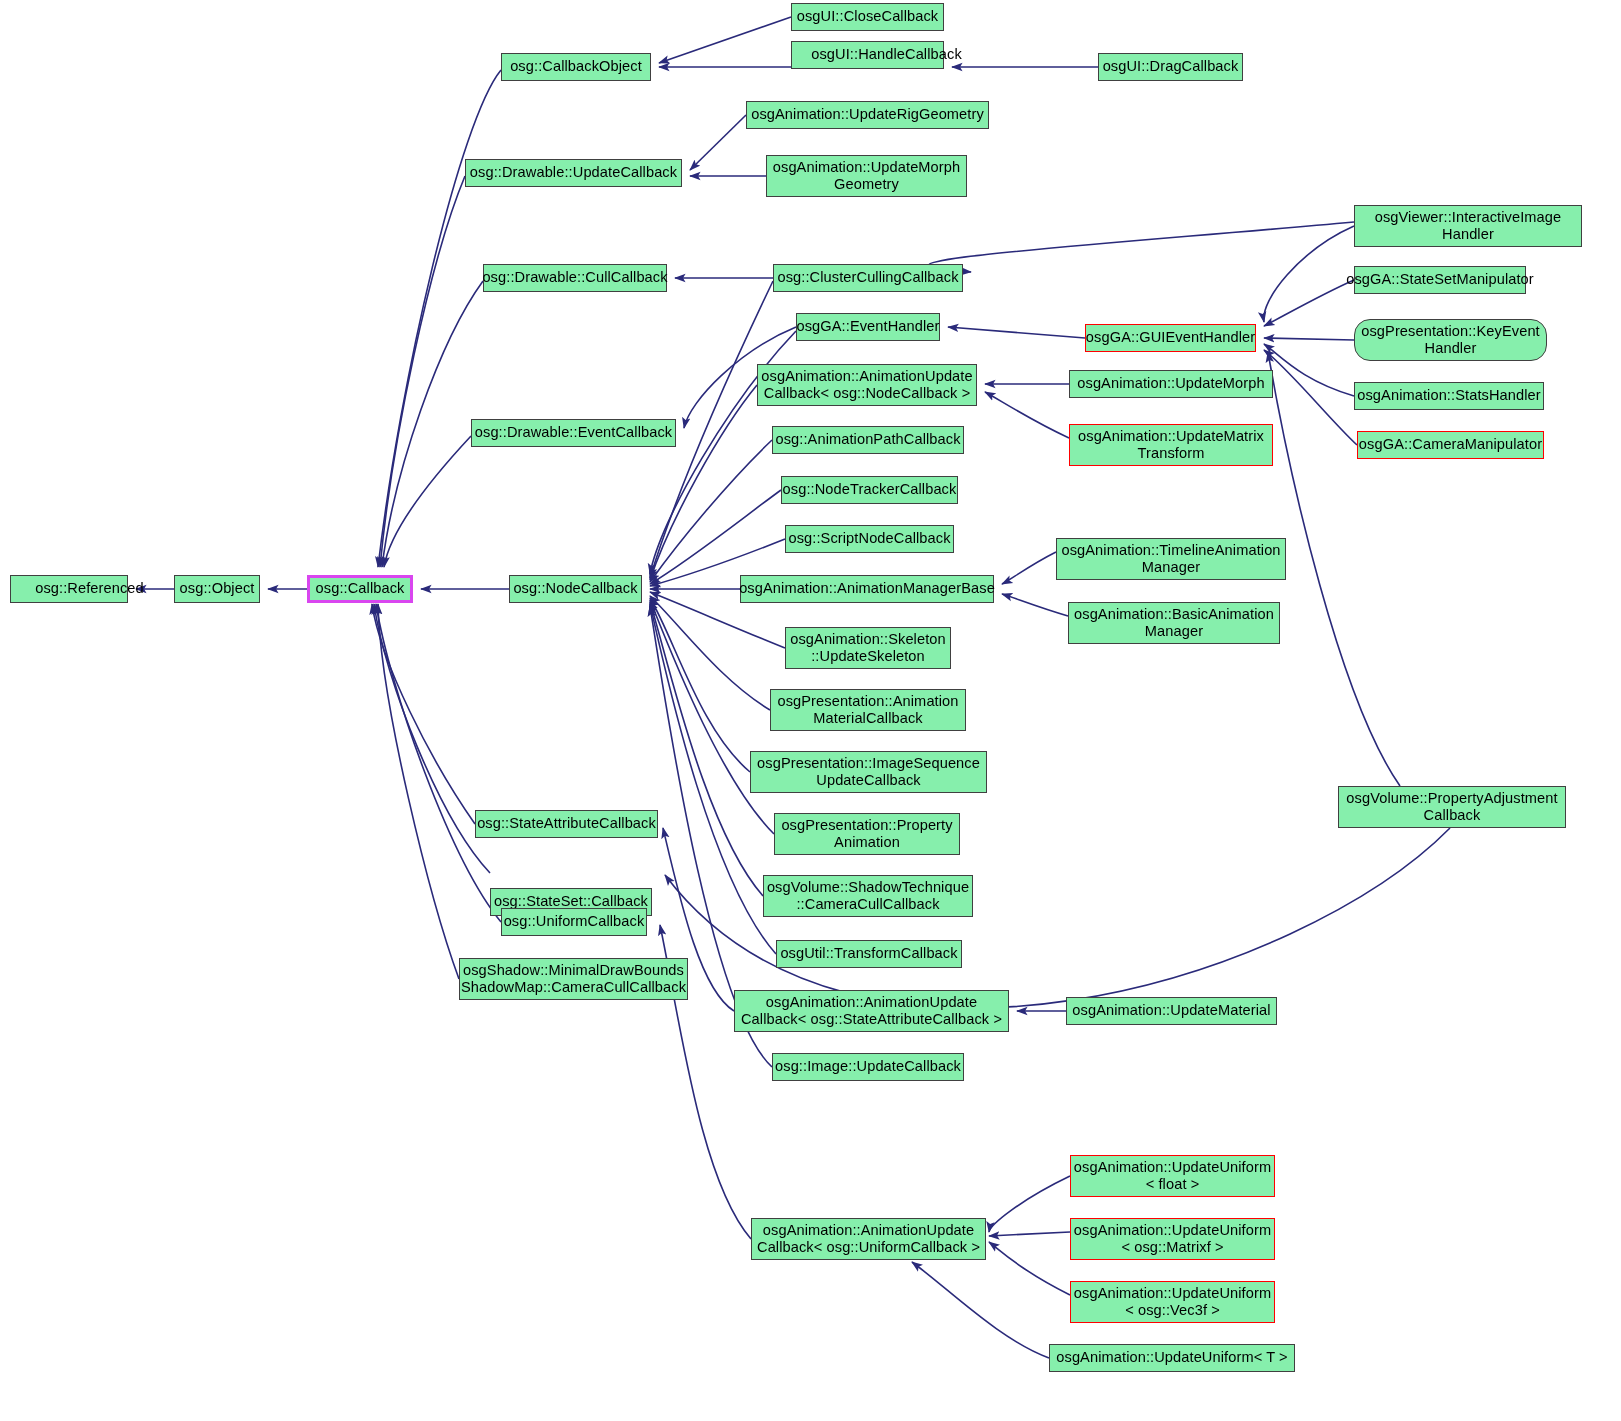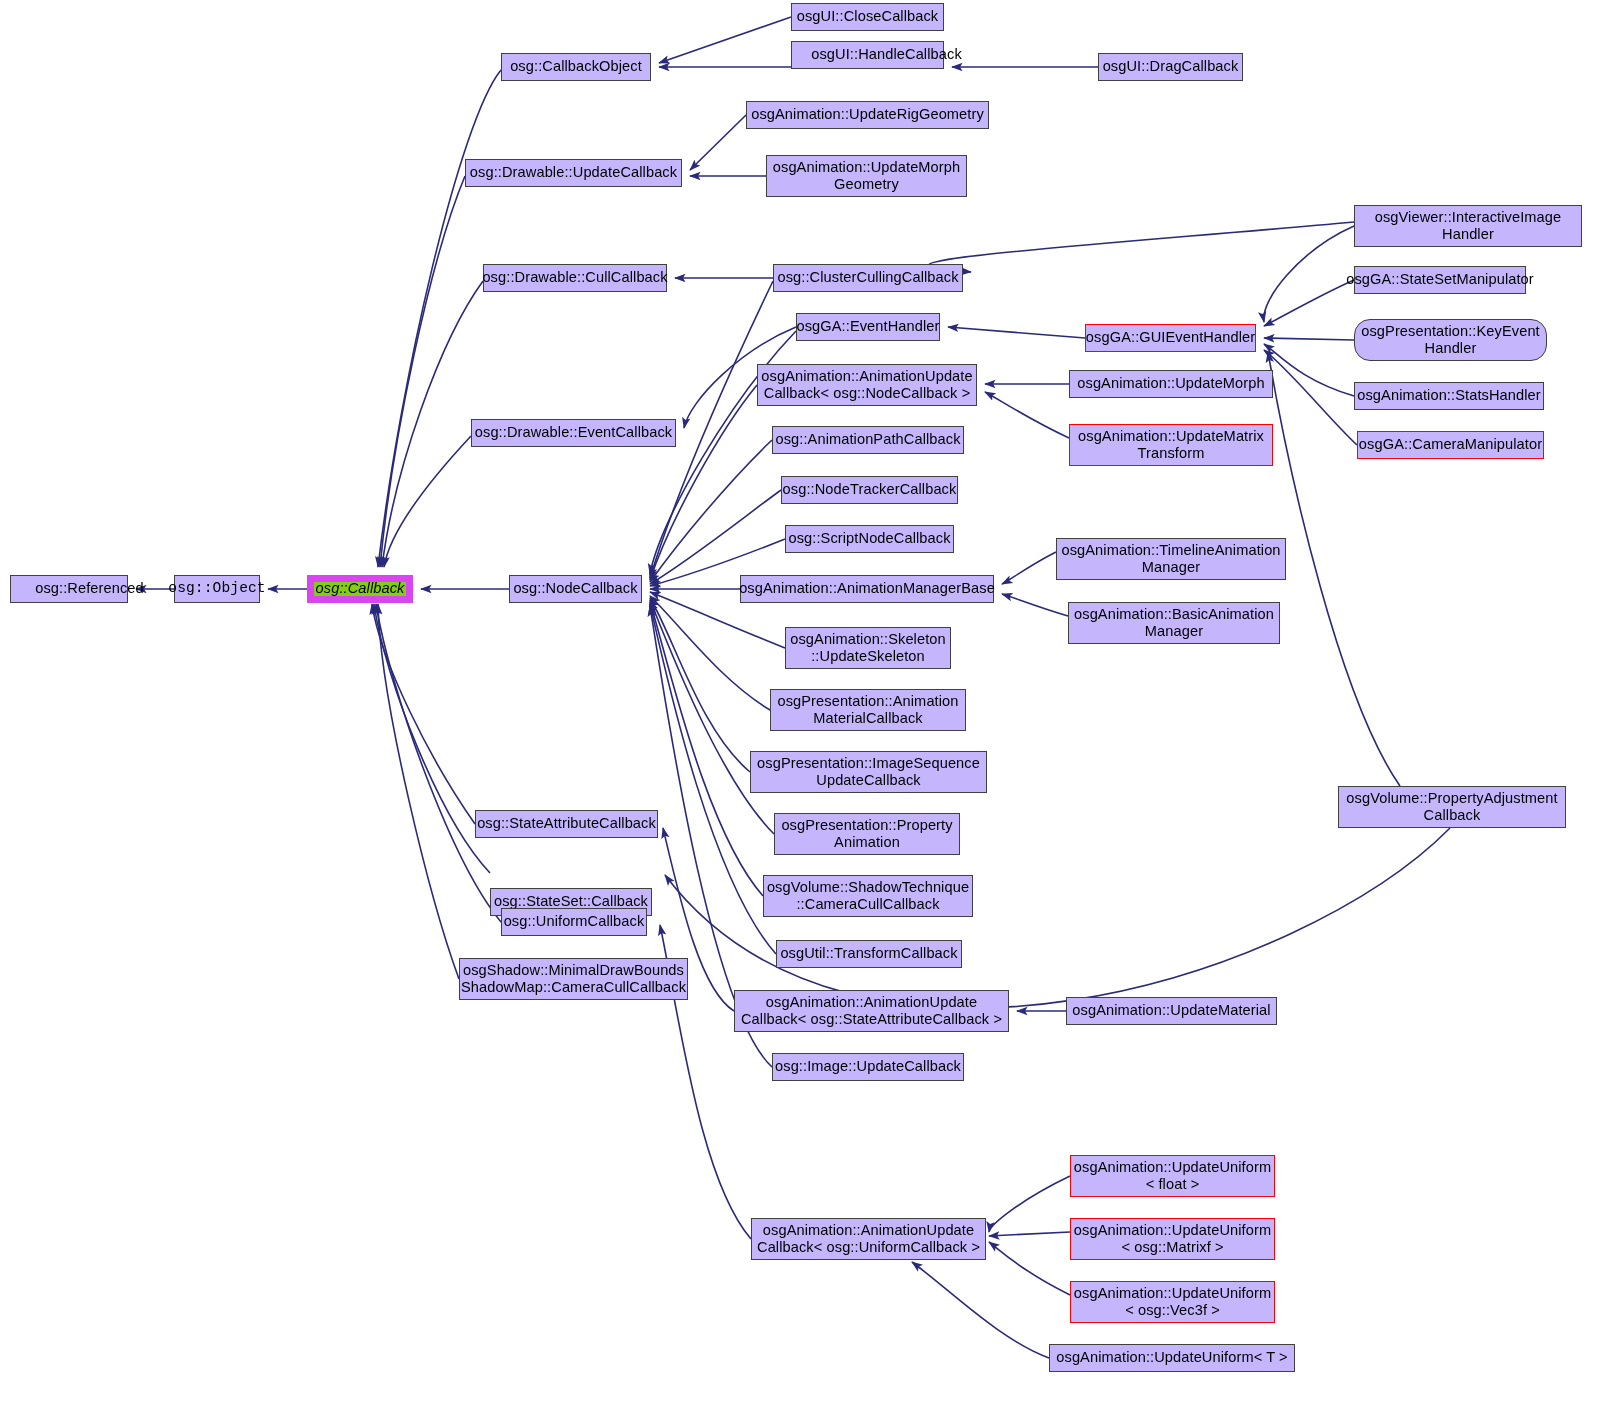--- a/index.html
+++ b/index.html
@@ -22,37 +22,36 @@
     height: 1421px;
     pointer-events: none;
   }
   .node {
     position: absolute;
     box-sizing: border-box;
     display: flex;
     align-items: center;
     justify-content: center;
     text-align: center;
-    background: #c4b5fd;
+    background: #86efac;
     border: 1px solid #404040;
     color: #000000;
     font-size: 14.6px;
     line-height: 1.18;
     letter-spacing: 0.1px;
     white-space: pre-line;
     padding: 0 5px;
     z-index: 5;
   }
   .node.red {
     border: 1px solid #ff0000;
   }
   .node.current {
-    background: #84cc16;
-    border: 7px solid #d946ef;
-    font-style: italic;
+    background: #86efac;
+    border: 3px solid #d946ef;
   }
 </style>
 </head>
 <body>
 
 <div id="diagram">
   <svg id="edges" viewBox="0 0 1621 1421" width="1621" height="1421" xmlns="http://www.w3.org/2000/svg">
     <defs>
       <marker id="arrow" viewBox="0 0 12 10" refX="11" refY="5" markerWidth="7.2" markerHeight="6" orient="auto-start-reverse">
         <path d="M 0 0.6 L 12 5 L 0 9.4 L 2.6 5 Z" fill="#2a2a7a"></path>
@@ -108,21 +107,21 @@
         <path d="M 1450,828 C 1300,980 850,1120 665,875" marker-end="url(#arrow)"></path>
         <path d="M 751,1239 C 700,1180 680,1020 660,925" marker-end="url(#arrow)"></path>
         <path d="M 1070,1176 C 1020,1200 990,1225 989,1232" marker-end="url(#arrow)"></path>
         <path d="M 1070,1232 L 989,1236" marker-end="url(#arrow)"></path>
         <path d="M 1070,1295 C 1020,1270 1000,1250 989,1242" marker-end="url(#arrow)"></path>
         <path d="M 1049,1358 C 1000,1340 950,1290 912,1262" marker-end="url(#arrow)"></path>
       </g>
   </svg>
   <div id="nodes">
       <div class="node" style="left: 10px; top: 575px; width: 118px; height: 28px; padding-left: 46px;">osg::Referenced</div>
-      <div class="node" style="left: 174px; top: 575px; width: 86px; height: 28px; font-family: Liberation Mono, monospace;">osg::Object</div>
+      <div class="node" style="left: 174px; top: 575px; width: 86px; height: 28px;">osg::Object</div>
       <div class="node current" style="left: 307px; top: 575px; width: 106px; height: 28px;">osg::Callback</div>
       <div class="node" style="left: 501px; top: 53px; width: 150px; height: 28px;">osg::CallbackObject</div>
       <div class="node" style="left: 791px; top: 3px; width: 153px; height: 28px;">osgUI::CloseCallback</div>
       <div class="node" style="left: 791px; top: 41px; width: 153px; height: 28px; padding-left: 43px;">osgUI::HandleCallback</div>
       <div class="node" style="left: 1098px; top: 53px; width: 145px; height: 28px;">osgUI::DragCallback</div>
       <div class="node" style="left: 465px; top: 159px; width: 217px; height: 28px;">osg::Drawable::UpdateCallback</div>
       <div class="node" style="left: 746px; top: 101px; width: 243px; height: 28px;">osgAnimation::UpdateRigGeometry</div>
       <div class="node" style="left: 766px; top: 155px; width: 201px; height: 42px;">osgAnimation::UpdateMorph
 Geometry</div>
       <div class="node" style="left: 483px; top: 264px; width: 184px; height: 28px;">osg::Drawable::CullCallback</div>

